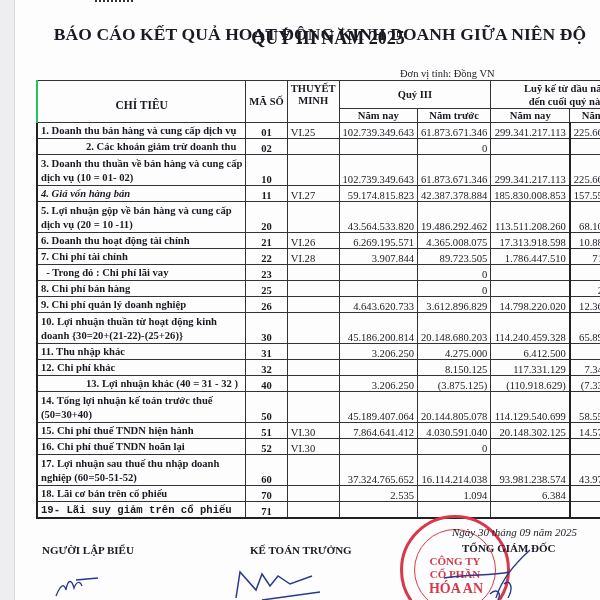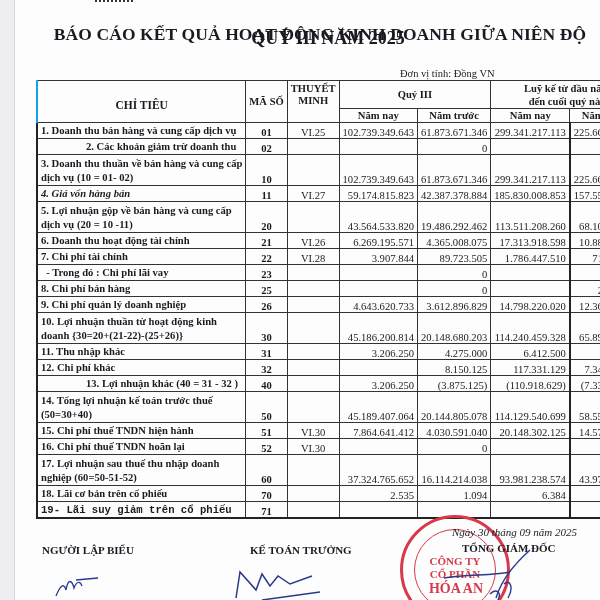--- a/index.html
+++ b/index.html
@@ -20,23 +20,23 @@
     position:absolute; left:36px; top:80px;
     border-collapse:collapse;
     font-size:10.6px; table-layout:fixed;
   }
   table.rep td, table.rep th { border:1px solid #333; padding:0 3px; vertical-align:bottom; white-space:nowrap; overflow:hidden; }
   table.rep th { font-weight:bold; text-align:center; vertical-align:middle; }
   table.rep tr.r1 td { height:15px; }
   table.rep tr.r2 td { height:30px; }
   .lbl { font-weight:bold; text-align:left; }
   .code { text-align:center; font-weight:bold; }
-  .note { text-align:center; }
+  .note { text-align:left; }
   .num { text-align:right; }
-  table.rep th.outer-left { border-left:2px solid #0ea5e9; }
+  table.rep th.outer-left { border-left:2px solid #22c55e; }
   table.rep td.outer-left { border-left:2px solid #222; }
   table.rep tr:last-child td { border-bottom:2px solid #222; }
   table.rep .thick-r { border-right:2px solid #222; }
 
   .sig { position:absolute; font-weight:bold; font-size:11px; }
   .date { position:absolute; left:452px; top:526px; font-style:italic; font-size:11px; }
   .stamp { position:absolute; left:400px; top:515px; width:110px; height:110px; border-radius:50%; border:3px solid #d8384a; box-sizing:border-box; }
   .stamp-inner { position:absolute; left:414px; top:529px; width:82px; height:82px; border-radius:50%; border:1.5px solid #d8384a; box-sizing:border-box; }
   .stamp-text { position:absolute; color:#d8384a; font-weight:bold; text-align:center; }
   svg.scrib { position:absolute; }

